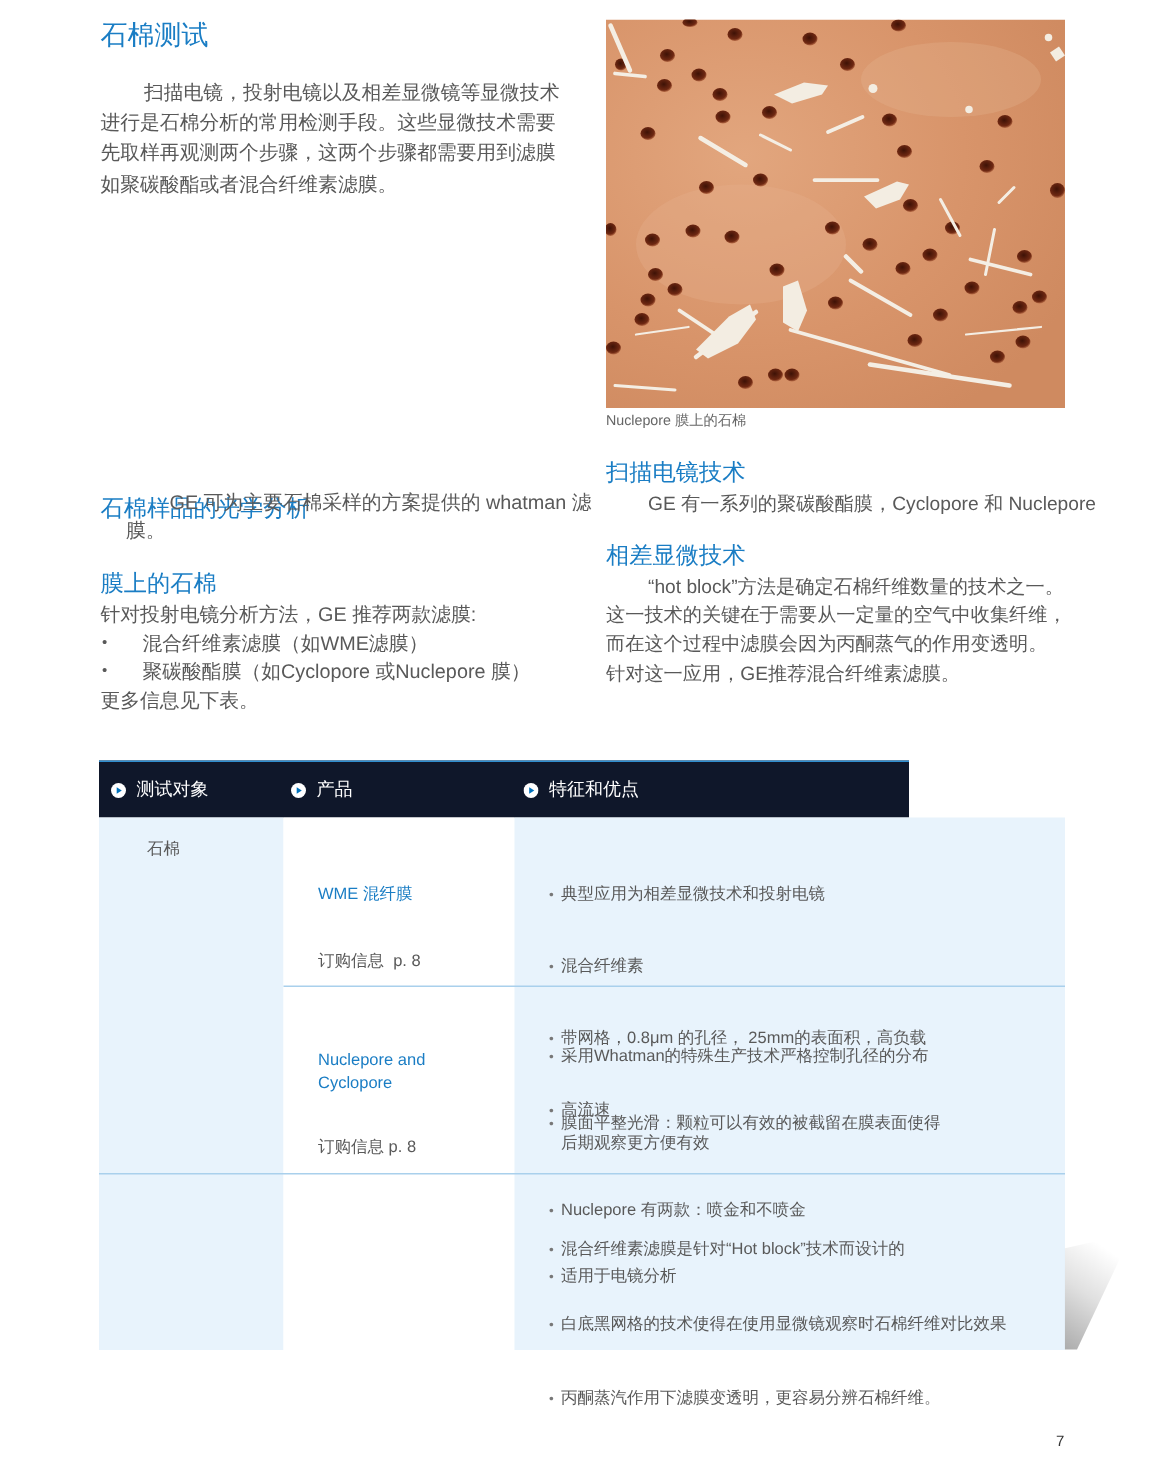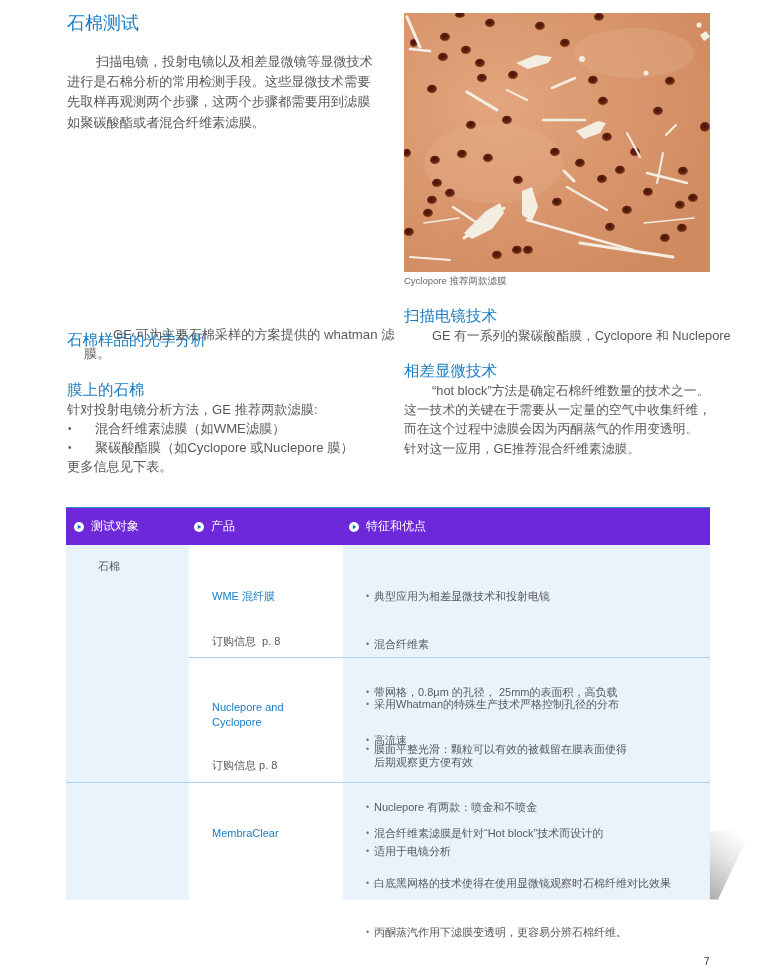--- a/index.html
+++ b/index.html
@@ -15,21 +15,21 @@
   .para { font-size:13.2px; line-height:20.2px; white-space:pre; }
   .para.r { font-size:12.8px; line-height:19.2px; }
   .para.l19 { line-height:19px; }
   .caption { left:404px; top:275px; font-size:9.5px; line-height:12px; color:#666; white-space:nowrap; }
   .bullet-line { font-size:13.2px; line-height:19px; white-space:nowrap; position:relative; padding-left:28px; }
   .bullet-line .dot { position:absolute; left:1px; top:0; font-size:10px; }
   .photo { left:404px; top:13px; width:306px; height:259px; }
 
   
   .tbl { left:66px; top:507px; width:644px; height:393px; }
-  .thead { position:absolute; left:0; top:0; width:644px; height:38px; background:#6d28d9; border-top:1px solid #2f8ed0; box-sizing:border-box; }
+  .thead { position:absolute; left:0; top:0; width:540px; height:38px; background:#0f172a; border-top:1px solid #2f8ed0; box-sizing:border-box; }
   .th { position:absolute; top:0; height:37px; display:flex; align-items:center; color:#ffffff; font-size:12px; white-space:nowrap; }
   .th svg { width:10px; height:10px; margin-right:7px; flex:none; }
   .col { position:absolute; top:38px; height:355px; }
   .c1 { left:0; width:123px; background:#e8f3fc; }
   .c2 { left:123px; width:154px; background:#ffffff; }
   .c3 { left:277px; width:367px; background:#e8f3fc; }
   .rowline { position:absolute; height:1px; background:#a9d0ec; }
   .cell { position:absolute; font-size:11px; line-height:15px; color:#595959; white-space:pre; }
   .pname { color:#1a7dc4; }
   .feat { position:relative; padding-left:8px; margin-bottom:3px; white-space:pre; }
@@ -143,21 +143,21 @@
       <path d="M172 118 l22 -10 l8 2 l-6 10 l-16 6 z"></path>
       <path d="M60 220 l22 -22 l14 -8 l4 10 l-12 16 l-20 10 z"></path>
       <path d="M118 178 l10 -4 l6 20 l-6 14 l-10 -6 z"></path>
       <path d="M296 22 l6 -4 l4 6 l-6 4 z"></path>
       <circle cx="178" cy="46" r="3"></circle>
       <circle cx="242" cy="60" r="2.5"></circle>
       <circle cx="295" cy="12" r="2.5"></circle>
     </g>
   </svg>
 </div>
-<div class="abs caption">Cyclopore 推荐两款滤膜</div>
+<div class="abs caption">Nuclepore 膜上的石棉</div>
 
 <div class="abs h2" style="left:67px;top:306px;margin-top:24px;">石棉样品的光学分析</div>
 <div class="abs para l19" style="left:84px;top:325px;text-indent:29px;">GE 可为主要石棉采样的方案提供的 whatman 滤
 膜。</div>
 
 <div class="abs h2" style="left:67px;top:380px;">膜上的石棉</div>
 <div class="abs" style="left:67px;top:400px;">
   <div class="para l19">针对投射电镜分析方法，GE 推荐两款滤膜:</div>
   <div class="bullet-line">
     <span class="dot">•</span>
@@ -229,23 +229,20 @@
     <div>订购信息 p. 8</div>
   </div>
   <div class="cell" style="left:300px;top:164px;line-height:13.5px;">
     <div class="feat" style="margin-bottom:4px;"><span class="d">•</span><span>采用Whatman的特殊生产技术严格控制孔径的分布</span></div>
     <div class="feat" style="margin-bottom:4px;"><span class="d">•</span><span>膜面平整光滑：颗粒可以有效的被截留在膜表面使得
 后期观察更方便有效</span></div>
     <div class="feat" style="margin-bottom:4px;"><span class="d">•</span><span>Nuclepore 有两款：喷金和不喷金</span></div>
     <div class="feat" style="margin-bottom:4px;"><span class="d">•</span><span>适用于电镜分析</span></div>
   </div>
 
-  <div class="cell" style="left:146px;top:289px;">
-    <div class="pname">MembraClear</div>
-  </div>
   <div class="cell" style="left:300px;top:289px;line-height:15px;">
     <div class="feat" style="margin-bottom:4.5px;"><span class="d">•</span><span>混合纤维素滤膜是针对“Hot block”技术而设计的</span></div>
     <div class="feat" style="margin-bottom:4.5px;"><span class="d">•</span><span>白底黑网格的技术使得在使用显微镜观察时石棉纤维对比效果</span></div>
     <div class="feat" style="margin-bottom:4.5px;"><span class="d">•</span><span>丙酮蒸汽作用下滤膜变透明，更容易分辨石棉纤维。</span></div>
   </div>
 </div>
 
 <div class="abs shadow"></div>
 
 <div class="abs pagenum">7</div>

